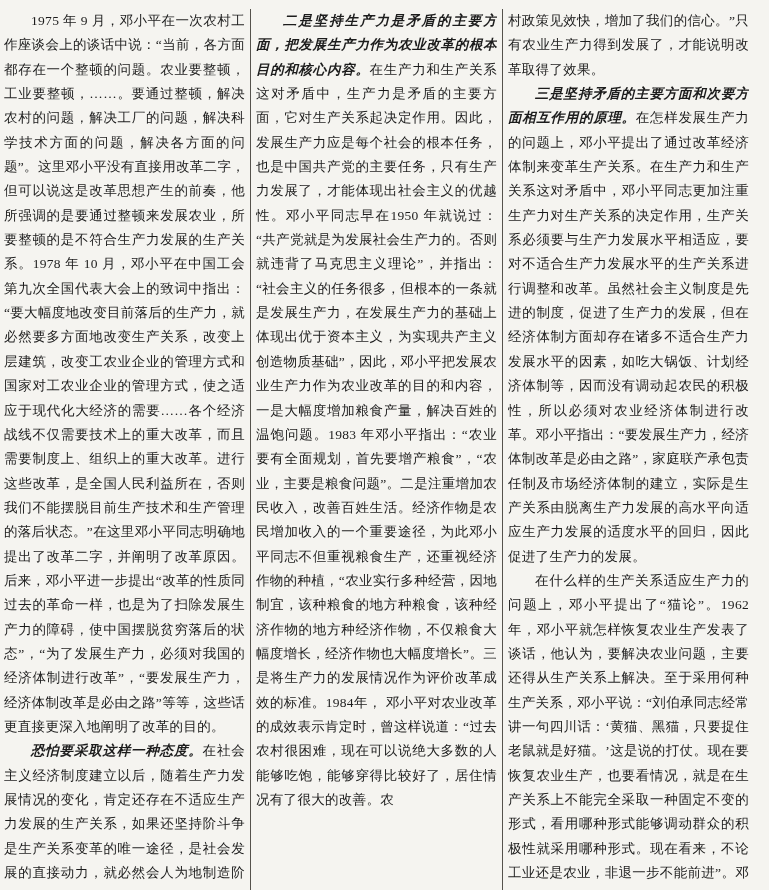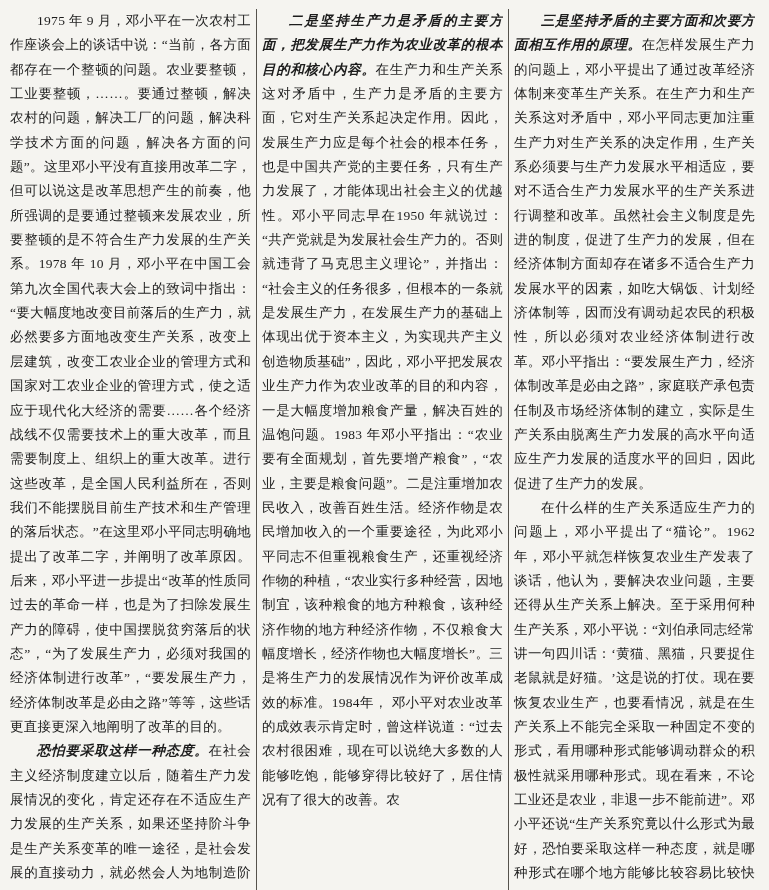--- a/index.html
+++ b/index.html
@@ -7,21 +7,21 @@
     padding: 0;
     background: #e9e8e4;
   }
   .page {
     position: relative;
     width: 769px;
     height: 890px;
     margin: 0;
     background: #f5f4f0;
     box-sizing: border-box;
-    padding: 9px 6px 4px 10px;
+    padding: 9px 6px 4px 4px;
     display: flex;
     overflow: hidden;
     font-family: "Liberation Serif", "DejaVu Serif", serif;
     color: #1c1c1c;
   }
   .col {
     flex: 0 0 auto;
     width: 241px;
     text-align: justify;
     font-size: 13.5px;
@@ -61,17 +61,18 @@
 
   <div class="rule"></div>
 
   <div class="col">
     <p class="para"><span class="lead">二是坚持生产力是矛盾的主要方面，把发展生产力作为农业改革的根本目的和核心内容。</span><span>在生产力和生产关系这对矛盾中，生产力是矛盾的主要方面，它对生产关系起决定作用。因此，发展生产力应是每个社会的根本任务，也是中国共产党的主要任务，只有生产力发展了，才能体现出社会主义的优越性。邓小平同志早在1950 年就说过：“共产党就是为发展社会生产力的。否则就违背了马克思主义理论”，并指出：“社会主义的任务很多，但根本的一条就是发展生产力，在发展生产力的基础上体现出优于资本主义，为实现共产主义创造物质基础”，因此，邓小平把发展农业生产力作为农业改革的目的和内容，一是大幅度增加粮食产量，解决百姓的温饱问题。1983 年邓小平指出：“农业要有全面规划，首先要增产粮食”，“农业，主要是粮食问题”。二是注重增加农民收入，改善百姓生活。经济作物是农民增加收入的一个重要途径，为此邓小平同志不但重视粮食生产，还重视经济作物的种植，“农业实行多种经营，因地制宜，该种粮食的地方种粮食，该种经济作物的地方种经济作物，不仅粮食大幅度增长，经济作物也大幅度增长”。三是将生产力的发展情况作为评价改革成效的标准。1984年， 邓小平对农业改革的成效表示肯定时，曾这样说道：“过去农村很困难，现在可以说绝大多数的人能够吃饱，能够穿得比较好了，居住情况有了很大的改善。农</span></p>
   </div>
 
   <div class="rule"></div>
 
   <div class="col">
+    <p class="para cont"><span>村政策见效快，增加了我们的信心。”只有农业生产力得到发展了，才能说明改革取得了效果。</span></p>
     <p class="para"><span class="lead">三是坚持矛盾的主要方面和次要方面相互作用的原理。</span><span>在怎样发展生产力的问题上，邓小平提出了通过改革经济体制来变革生产关系。在生产力和生产关系这对矛盾中，邓小平同志更加注重生产力对生产关系的决定作用，生产关系必须要与生产力发展水平相适应，要对不适合生产力发展水平的生产关系进行调整和改革。虽然社会主义制度是先进的制度，促进了生产力的发展，但在经济体制方面却存在诸多不适合生产力发展水平的因素，如吃大锅饭、计划经济体制等，因而没有调动起农民的积极性，所以必须对农业经济体制进行改革。邓小平指出：“要发展生产力，经济体制改革是必由之路”，家庭联产承包责任制及市场经济体制的建立，实际是生产关系由脱离生产力发展的高水平向适应生产力发展的适度水平的回归，因此促进了生产力的发展。</span></p>
     <p class="para"><span>在什么样的生产关系适应生产力的问题上，邓小平提出了“猫论”。1962 年，邓小平就怎样恢复农业生产发表了谈话，他认为，要解决农业问题，主要还得从生产关系上解决。至于采用何种生产关系，邓小平说：“刘伯承同志经常讲一句四川话：‘黄猫、黑猫，只要捉住老鼠就是好猫。’这是说的打仗。现在要恢复农业生产，也要看情况，就是在生产关系上不能完全采取一种固定不变的形式，看用哪种形式能够调动群众的积极性就采用哪种形式。现在看来，不论工业还是农业，非退一步不能前进”。邓小平还说“生产关系究竟以什么形式为最好，恐怕要采取这样一种态度，就是哪种形式在哪个地方能够比较容易比较快地恢复和发展农业生产，就采取哪种形式。群众愿意采取哪种形式，就应该采取哪种形式，不合法使他合法起来。”当起初农村的包产到户引起争议时，邓小平坚持他的猫论思想，坚持生产力标准，公开地支持农民的实践和创造，指出：</span></p>
   </div>
 
 </div>
 
 </body></html>

